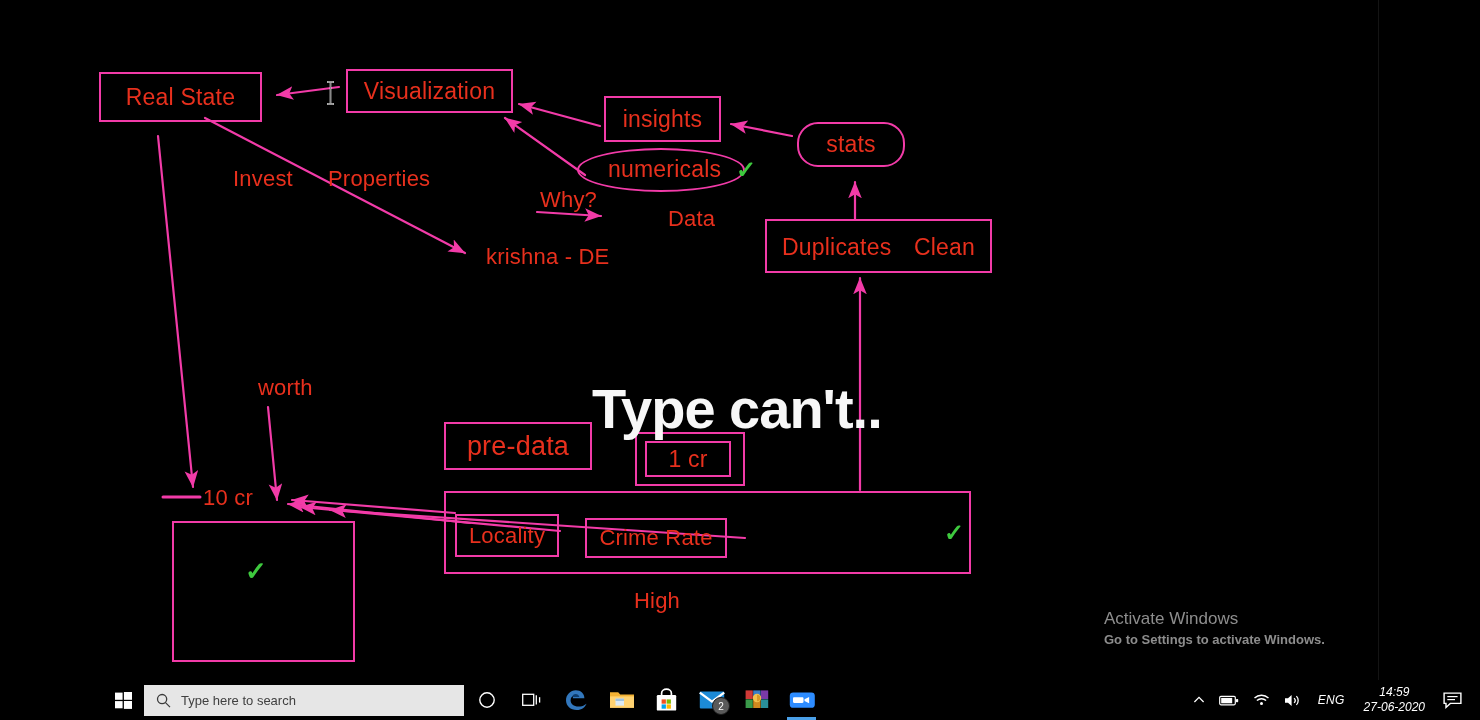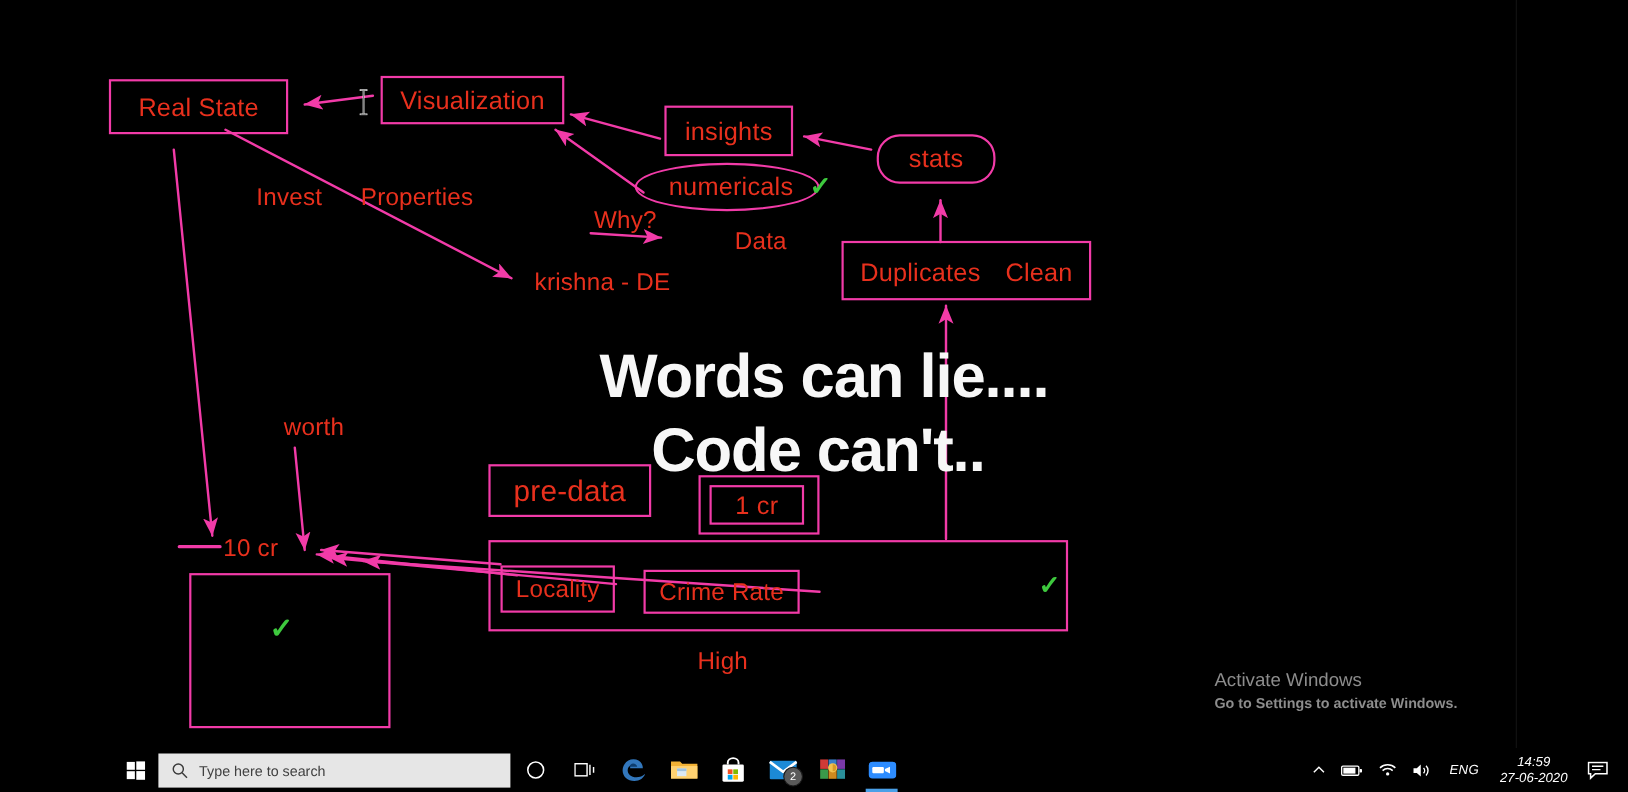--- a/index.html
+++ b/index.html
@@ -341,22 +341,21 @@
 
     <div class="label" style="left:233px; top:168px; font-size:22px;">Invest</div>
     <div class="label" style="left:328px; top:168px; font-size:22px;">Properties</div>
     <div class="label" style="left:486px; top:246px; font-size:22px;">krishna - DE</div>
     <div class="label" style="left:540px; top:189px; font-size:22px;">Why?</div>
     <div class="label" style="left:668px; top:208px; font-size:22px;">Data</div>
     <div class="label" style="left:258px; top:377px; font-size:22px;">worth</div>
     <div class="label" style="left:203px; top:487px; font-size:22px;">10 cr</div>
     <div class="label" style="left:634px; top:590px; font-size:22px;">High</div>
 
-    <div class="bigtext" style="left:545px; top:314px; font-size:56px;">Words can lie....</div>
-    <div class="bigtext" style="left:592px; top:381px; font-size:56px;">Code can't..</div>
+    <div class="bigtext" style="left:592px; top:381px; font-size:56px;">Type can't..</div>
 
   </div>
   <div id="canvas-right-edge"></div>
   <div id="canvas-dark-strip"></div>
 
   <div id="watermark">
     <div class="wm-title">Activate Windows</div>
     <div class="wm-sub">Go to Settings to activate Windows.</div>
   </div>
 

